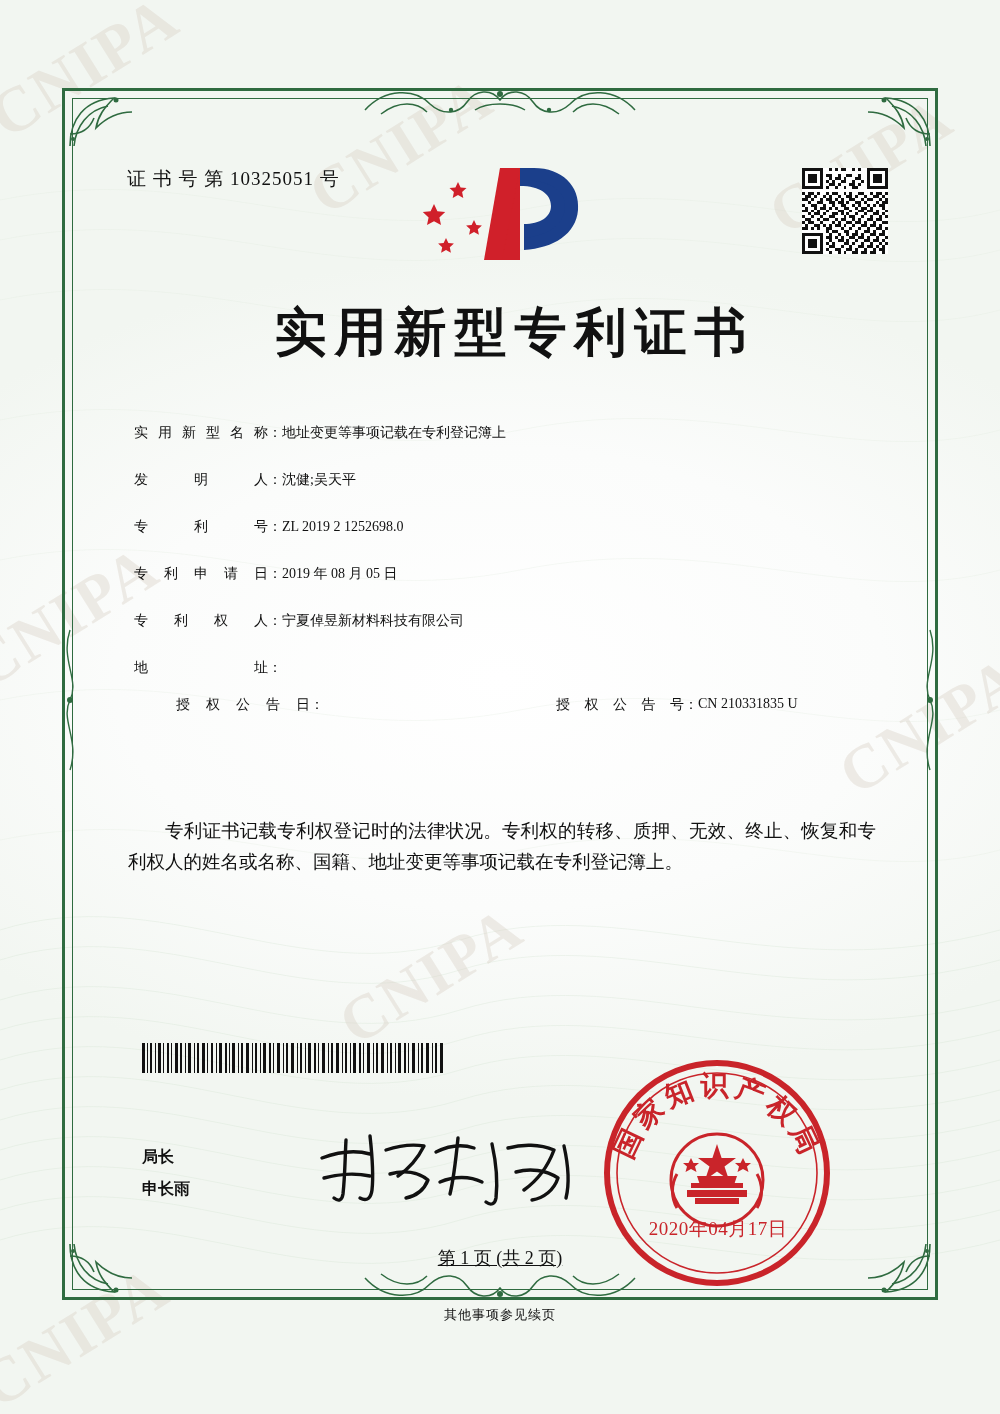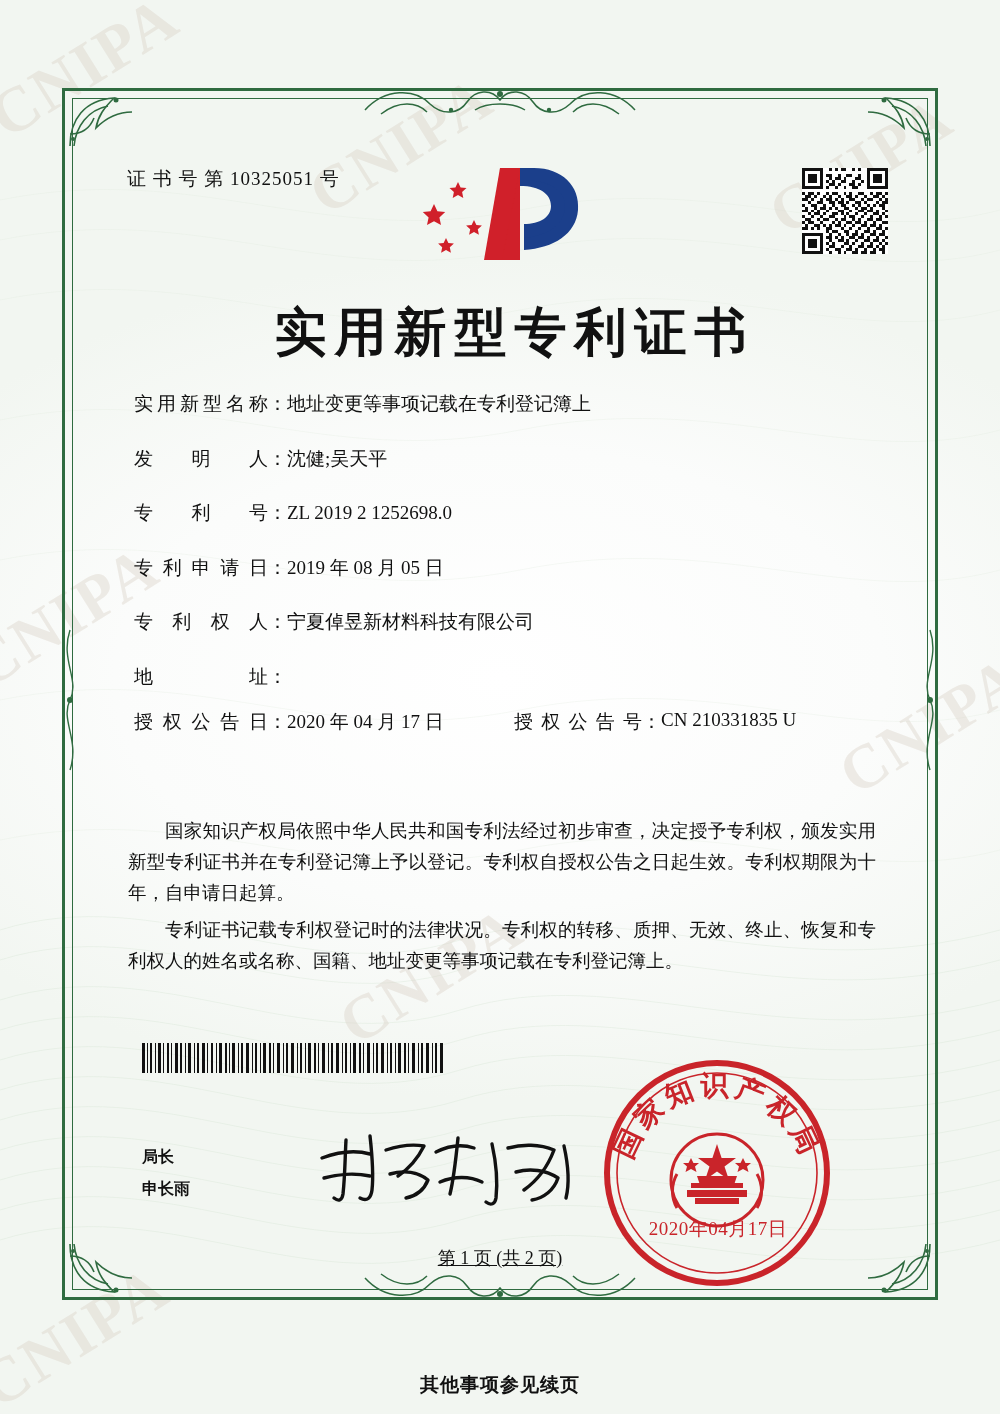--- a/index.html
+++ b/index.html
@@ -113,43 +113,43 @@
     letter-spacing: 8px;
     color: #111;
     font-family: "DejaVu Serif", "Liberation Serif", serif;
     padding-left: 29px;
   }
 
   
   #fields {
     position: absolute;
     left: 62px;
-    top: 292px;
+    top: 324px;
     width: 740px;
-    font-size: 19px;
+    font-size: 14px;
     color: #111;
   }
   .field-row {
     display: flex;
     align-items: flex-start;
     margin-bottom: 26px;
     line-height: 1.5;
   }
   .field-label {
     width: 134px;
     flex: 0 0 134px;
     text-align: justify;
     text-align-last: justify;
     white-space: nowrap;
   }
   .field-colon { flex: 0 0 10px; }
   .field-value { flex: 1; }
 
   .row-split { display: flex; align-items: flex-start; margin-bottom: 22px; }
-  .split-left { display: flex; width: 380px; }
+  .split-left { display: flex; width: 380px; margin-left: 42px; }
   .split-right { display: flex; }
   .split-right .field-label { width: 128px; flex: 0 0 128px; }
 
   
   #paragraphs {
     position: absolute;
     left: 56px;
     top: 718px;
     width: 748px;
     font-size: 18.5px;
@@ -215,26 +215,25 @@
     left: 0; right: 0;
     top: 1148px;
     text-align: center;
     font-size: 18px;
     color: #111;
     text-decoration: underline;
   }
   #footnote {
     position: absolute;
     left: 0; right: 0;
-    top: 1372px;
+    top: 1306px;
     text-align: center;
-    font-size: 19px;
+    font-size: 13px;
     color: #111;
     letter-spacing: 1px;
-    font-weight: bold;
   }
 </style>
 </head>
 <body>
 
 <div id="page">
 
   <svg class="wave-layer" viewBox="0 0 1000 1414" preserveAspectRatio="none">
     <g fill="none" stroke="#cfe0cd" stroke-width="1" opacity="0.55">
       <path d="M0,1000 C160,950 300,1060 460,1010 C620,960 780,1060 1000,1000"></path>
@@ -636,32 +635,30 @@
 
       <div class="field-row" style="margin-bottom:18px;align-items:center;">
         <span class="field-label">地址</span>
         <span class="field-colon">：</span>
       </div>
 
       <div class="row-split">
         <span class="split-left">
           <span class="field-label">授权公告日</span>
           <span class="field-colon">：</span>
-          <span class="field-value">2020 年 04 月 17 日</span>
         </span>
         <span class="split-right">
           <span class="field-label">授权公告号</span>
           <span class="field-colon">：</span>
           <span class="field-value">CN 210331835 U</span>
         </span>
       </div>
     </div>
 
     <div id="paragraphs">
-      <p>国家知识产权局依照中华人民共和国专利法经过初步审查，决定授予专利权，颁发实用新型专利证书并在专利登记簿上予以登记。专利权自授权公告之日起生效。专利权期限为十年，自申请日起算。</p>
       <p>专利证书记载专利权登记时的法律状况。专利权的转移、质押、无效、终止、恢复和专利权人的姓名或名称、国籍、地址变更等事项记载在专利登记簿上。</p>
     </div>
 
     <svg id="barcode" viewBox="0 0 305 30" shape-rendering="crispEdges">
       <rect width="305" height="30" fill="transparent"></rect>
       <g fill="#111">
         <rect x="0" y="0" width="3" height="30"></rect>
           <rect x="5" y="0" width="1" height="30"></rect>
         <rect x="8" y="0" width="2" height="30"></rect>
           <rect x="13" y="0" width="1" height="30"></rect>

